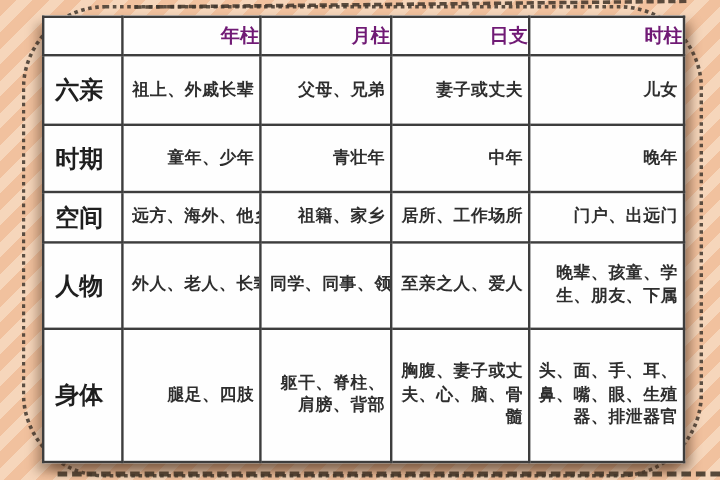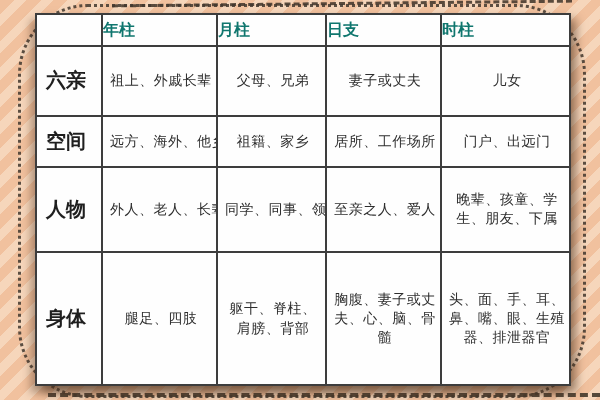--- a/index.html
+++ b/index.html
@@ -54,31 +54,31 @@
     background:#fefefe;
   }
   table.bazi th, table.bazi td {
     border:2px solid #3d3d3d;
     color:#2e2e2e;
     vertical-align:middle;
     box-sizing:border-box;
   }
   table.bazi thead th {
     font-size:16px; font-weight:bold;
-    text-align:left; color:#0f766e;
+    text-align:right; color:#701a75;
     padding:0;
   }
   table.bazi tbody th.rowlabel {
     font-size:20px; font-weight:bold;
     text-align:left; color:#1f1f1f;
     padding:0 0 0 9px;
   }
   table.bazi tbody td {
-    font-size:14px; font-weight:normal;
-    text-align:center;
+    font-size:14px; font-weight:bold;
+    text-align:right;
     padding:2px 4px 2px 7px;
     line-height:1.38;
     letter-spacing:.5px;
   }
   td.clip { white-space:nowrap; overflow:hidden; }
   
   col.c0 { width:66px; }
   col.c1 { width:115px; }
   col.c2 { width:109px; }
   col.c3 { width:115px; }
@@ -121,20 +121,27 @@
         </tr>
       </thead>
       <tbody>
         <tr class="r1">
           <th class="rowlabel">六亲</th>
           <td>祖上、外戚长辈</td>
           <td>父母、兄弟</td>
           <td>妻子或丈夫</td>
           <td>儿女</td>
         </tr>
+        <tr class="r2">
+          <th class="rowlabel">时期</th>
+          <td>童年、少年</td>
+          <td>青壮年</td>
+          <td>中年</td>
+          <td>晚年</td>
+        </tr>
         <tr class="r3">
           <th class="rowlabel">空间</th>
           <td class="clip">远方、海外、他乡</td>
           <td>祖籍、家乡</td>
           <td>居所、工作场所</td>
           <td>门户、出远门</td>
         </tr>
         <tr class="r4">
           <th class="rowlabel">人物</th>
           <td class="clip">外人、老人、长辈</td>

